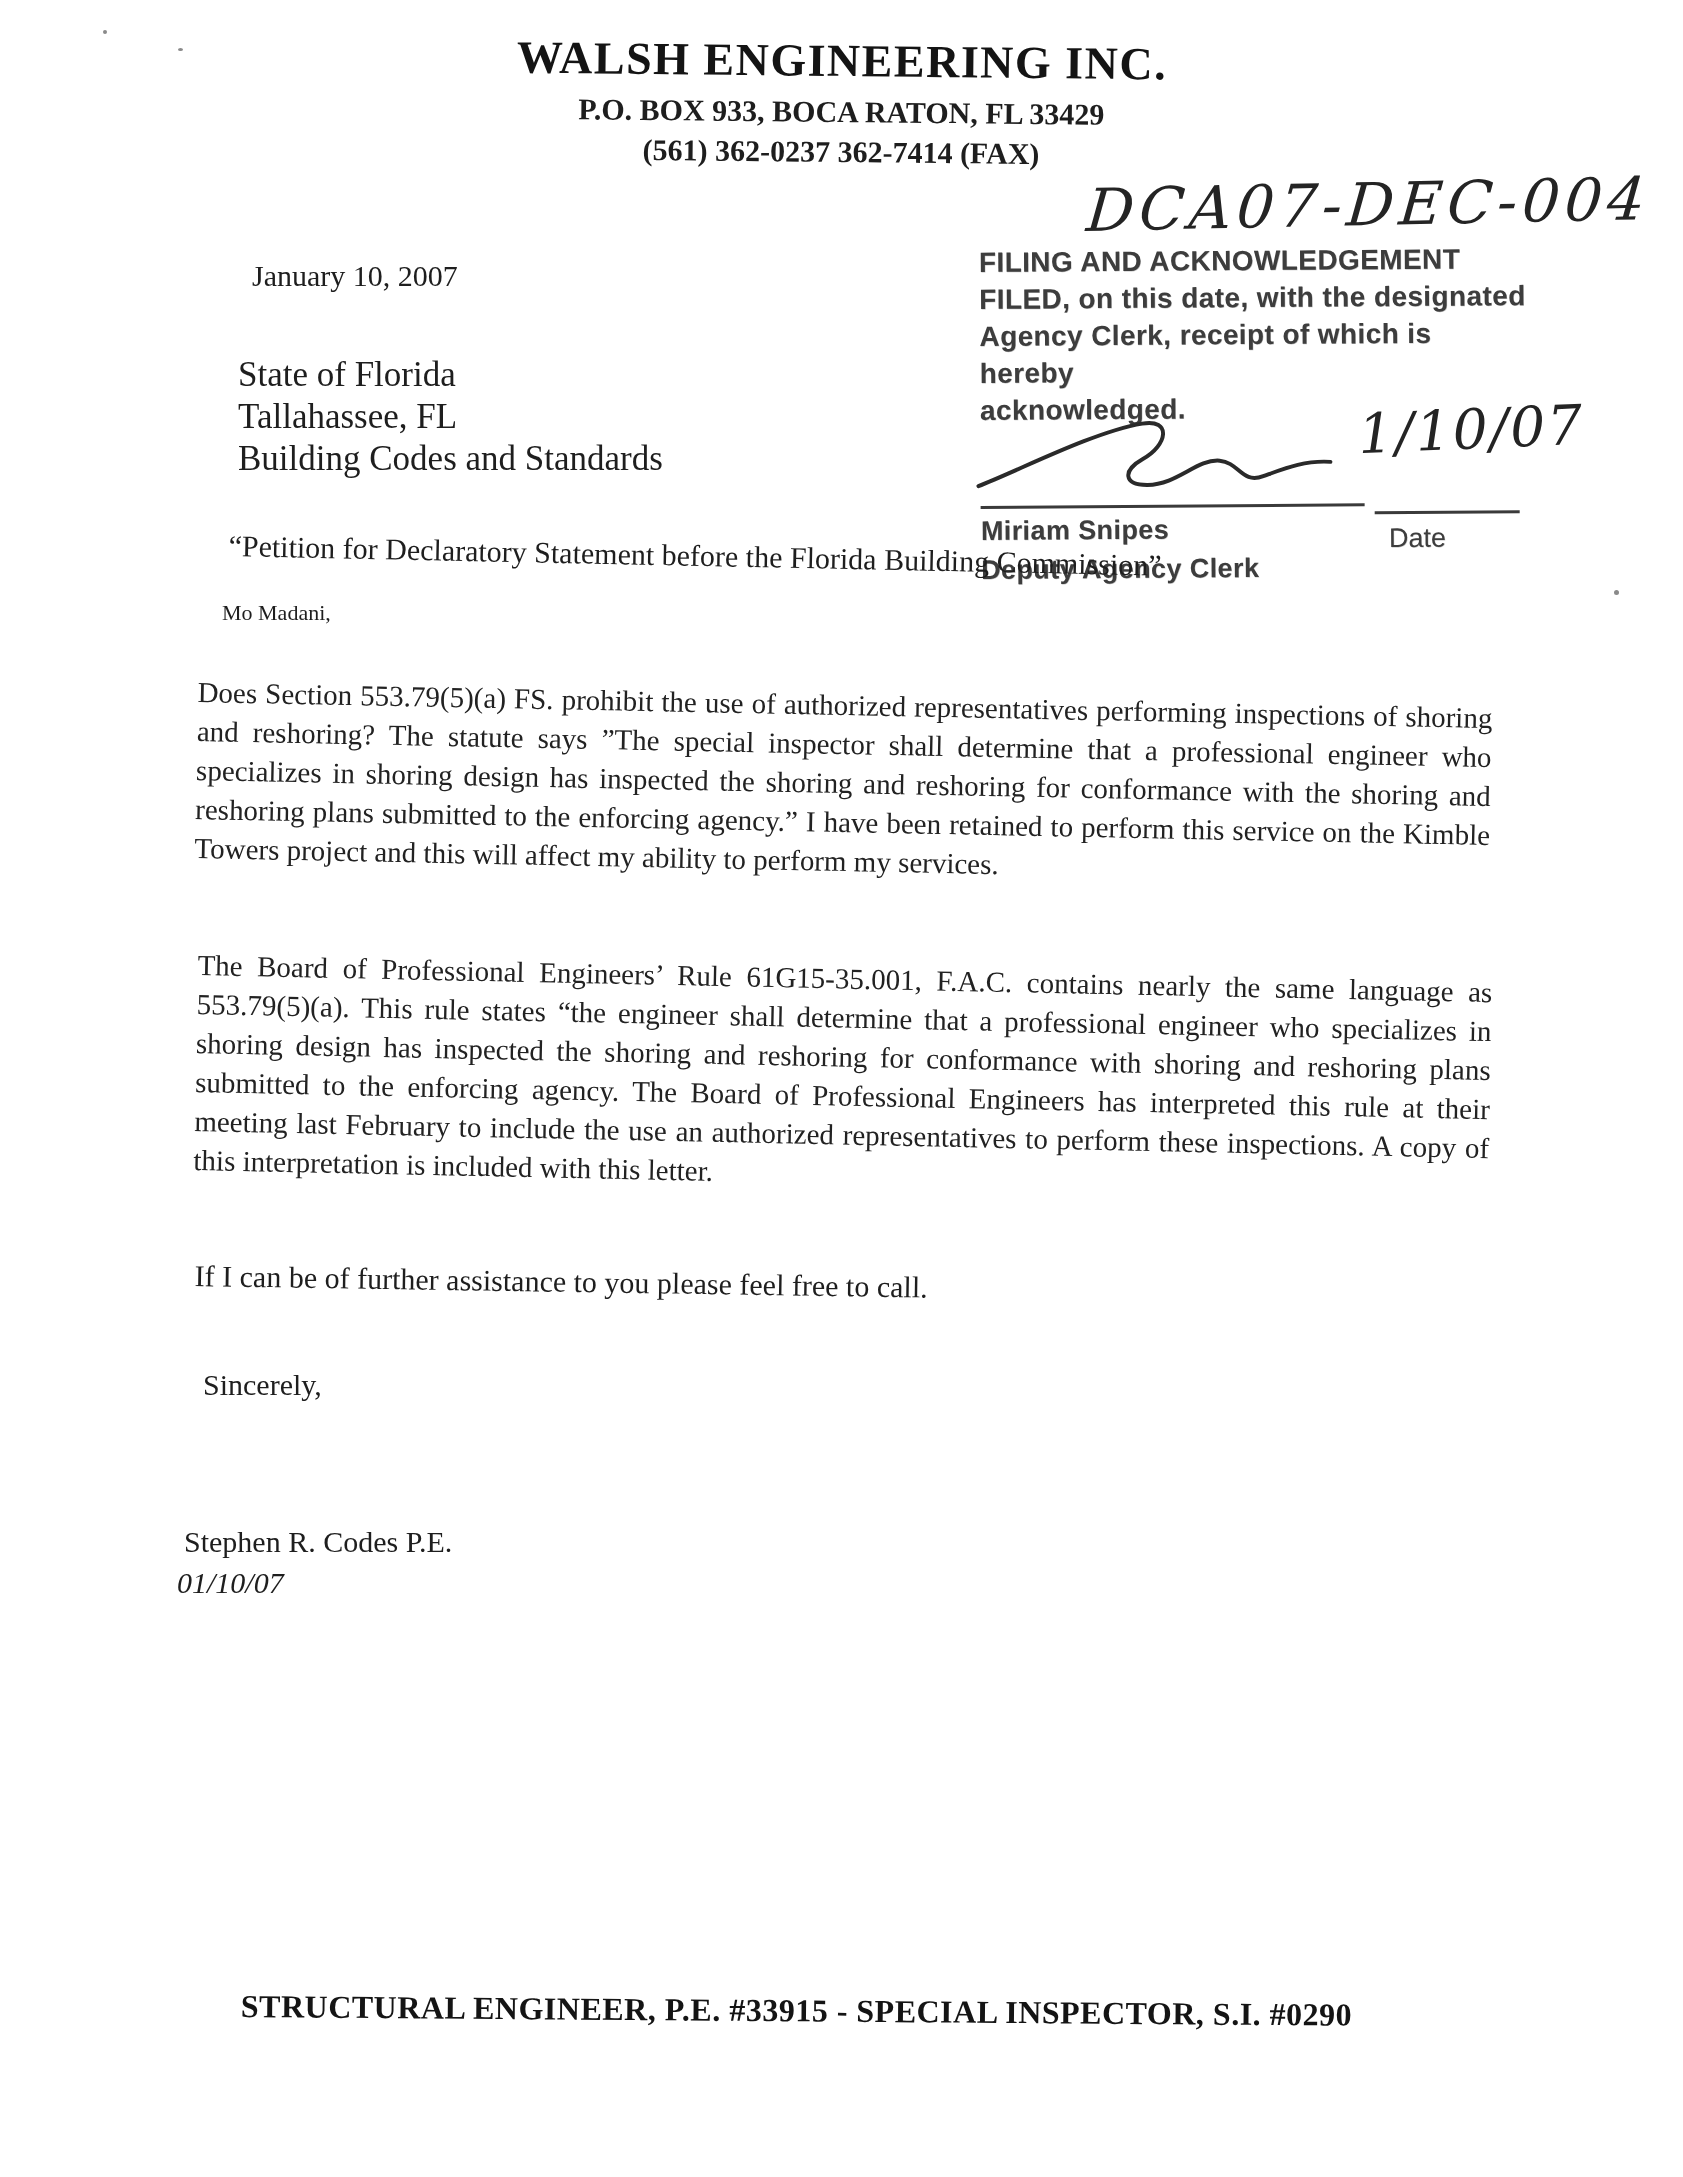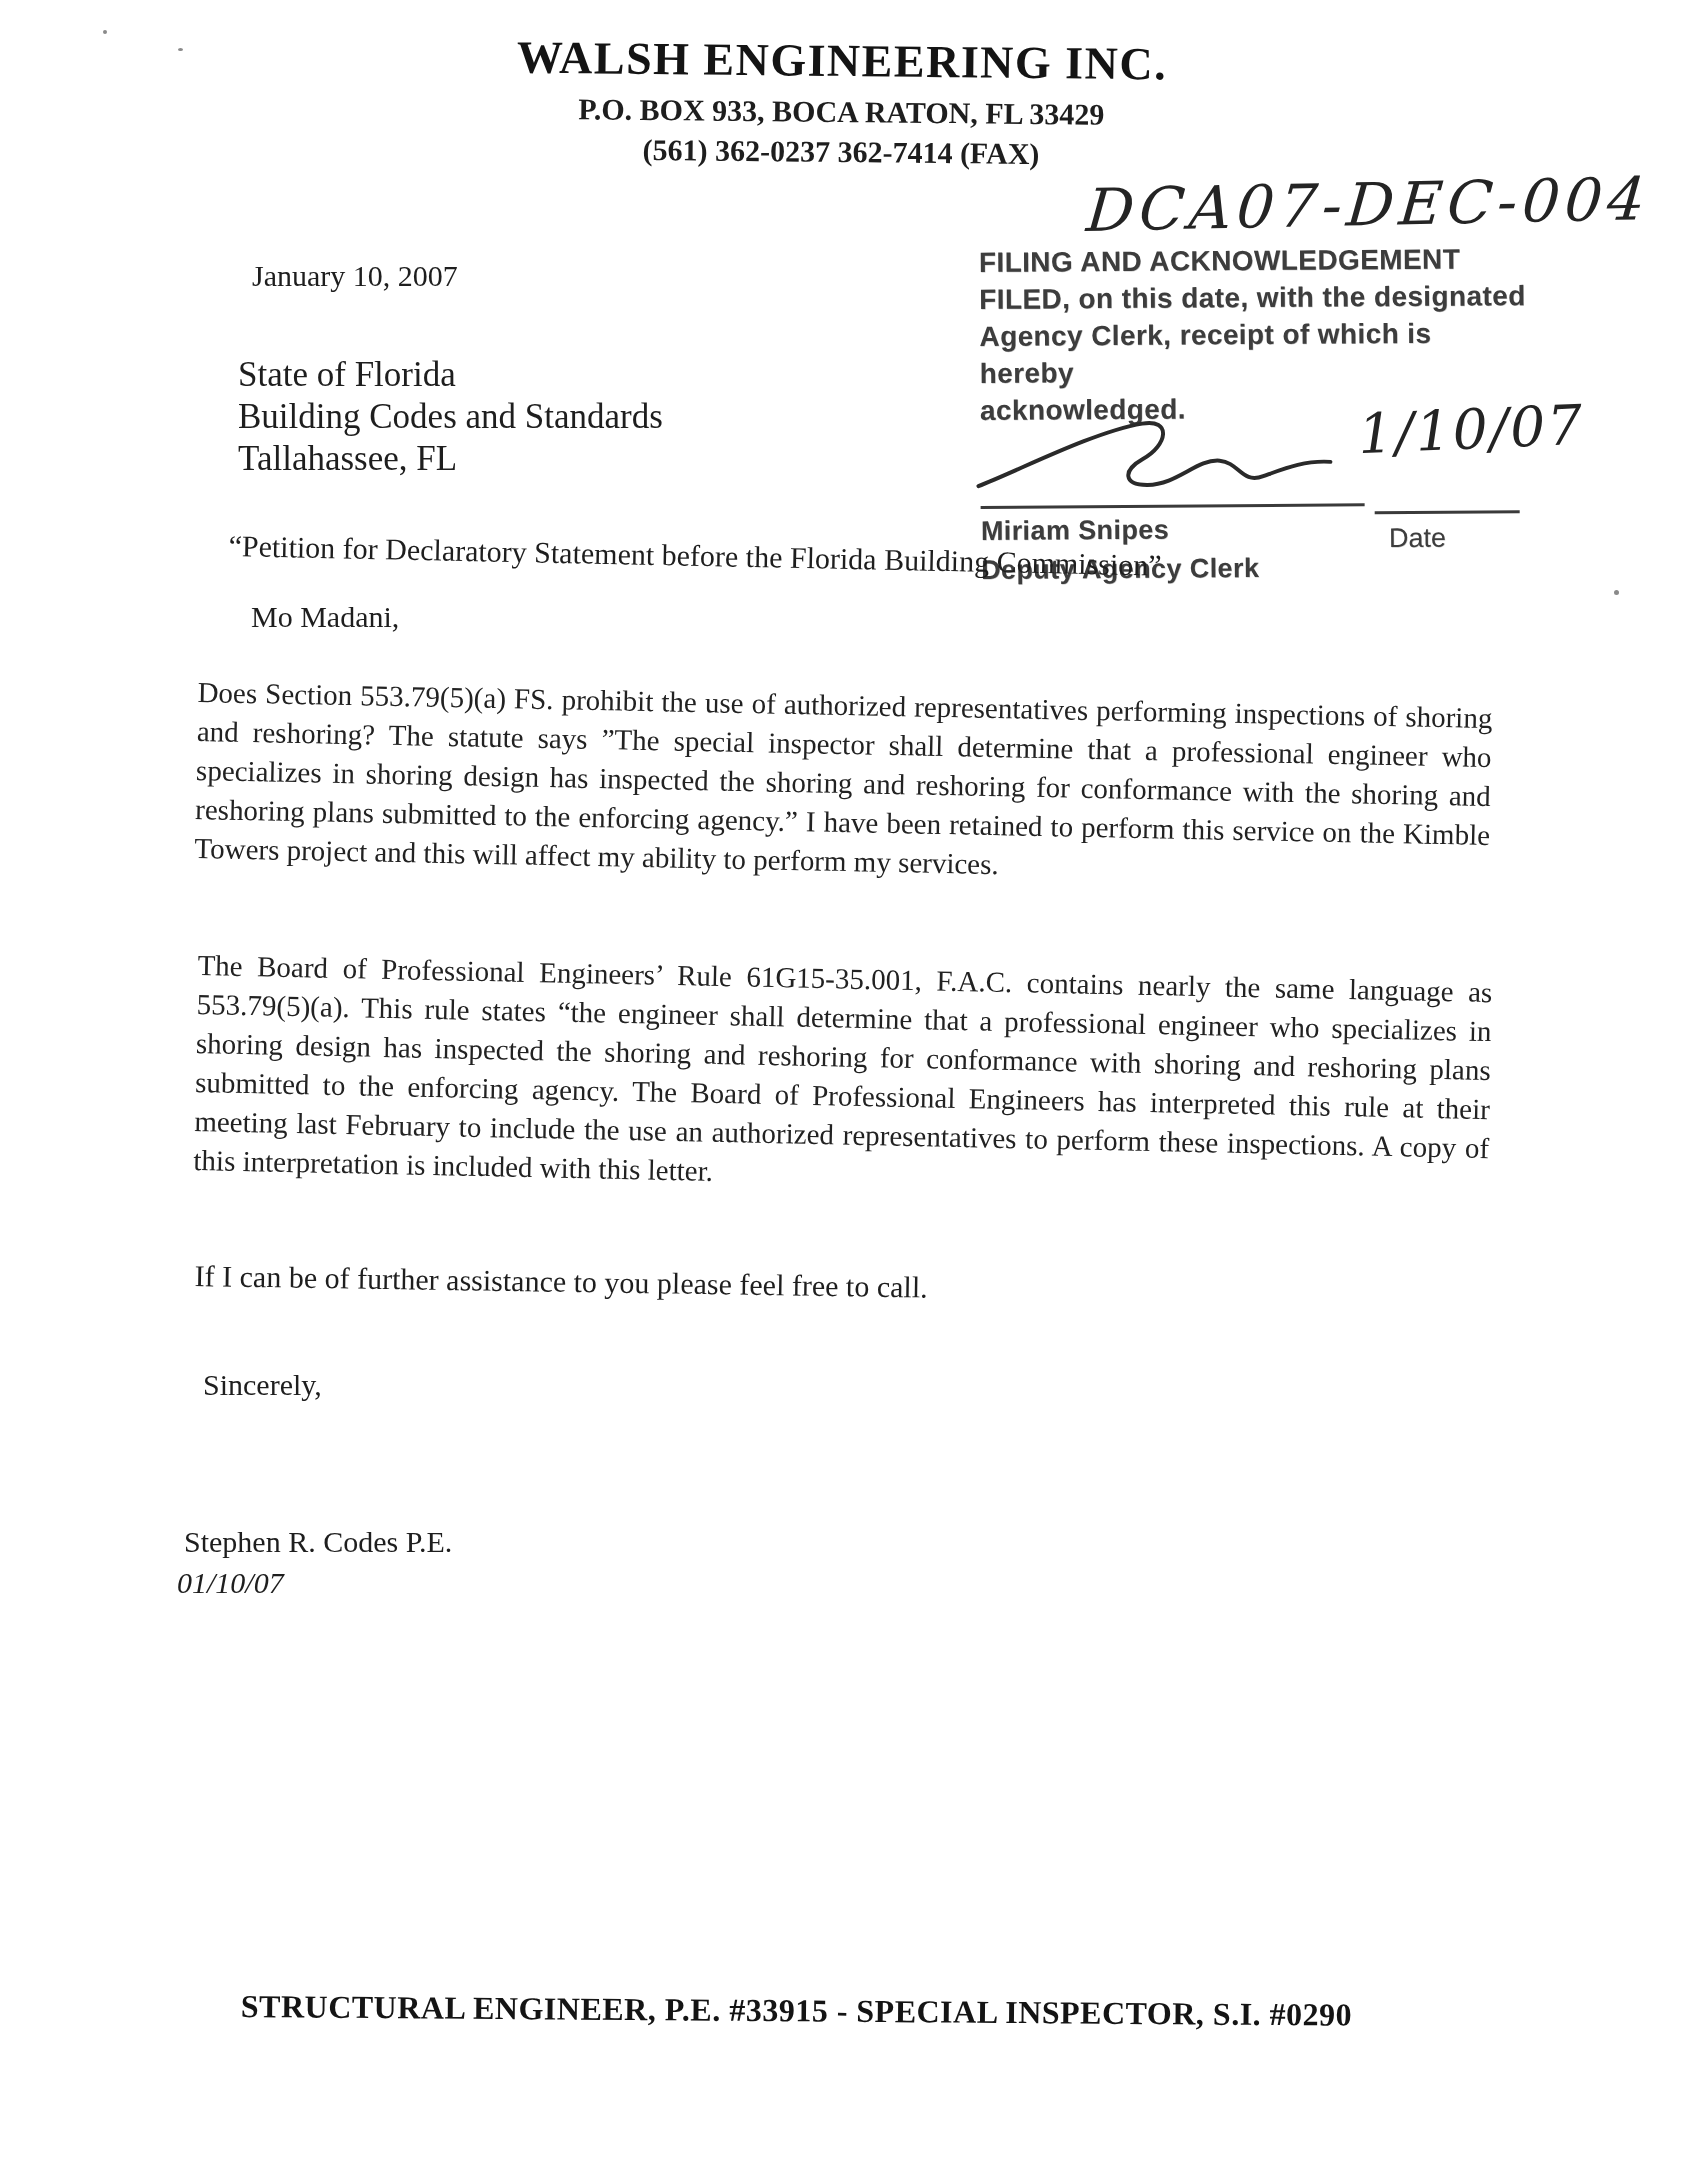--- a/index.html
+++ b/index.html
@@ -55,21 +55,21 @@
   .rule-short { position:absolute; left:394px; top:8px; width:145px; border-top:3px solid #3a3a3a; }
   .stamp-names { position:relative; margin-top:6px; }
   .signatory { font-size:27px; font-weight:600; letter-spacing:0.4px; }
   .signatory-title { font-size:27px; font-weight:600; letter-spacing:0.4px; margin-top:8px; }
   .date-label { position:absolute; left:408px; top:10px; font-size:27px; font-weight:400; }
 
   
   .letter-date { left:241px; top:259px; font-size:30px;margin-left:11px; }
   .recipient   { left:238px; top:354px; font-size:35px; line-height:42px; }
   .subject     { left:229px; top:529px; font-size:30px; transform:rotate(1.2deg); transform-origin:left top; white-space:nowrap; }
-  .salutation  { left:251px; top:600px; font-size:30px; }
+  .salutation  { left:222px; top:600px; font-size:22px; }
   .para {
     left:198px; width:1295px;
     font-size:29px; line-height:39px;
     text-align:justify;
     transform-origin:left top;
     color:#222;
   }
   .p1 { top:673px;  transform:rotate(1.15deg); }
   .p2 { top:946px;  transform:rotate(1.2deg); }
   .closing-line { left:195px; top:1259px; font-size:30px; transform:rotate(0.9deg); transform-origin:left top; }
@@ -132,22 +132,22 @@
     <div class="signatory">Miriam Snipes</div>
     <div class="signatory-title">Deputy Agency Clerk</div>
     <span class="date-label">Date</span>
   </div>
 </div>
 
 <div class="abs letter-date">January 10, 2007</div>
 
 <div class="abs recipient">
   <div>State of Florida</div>
+  <div>Tallahassee, FL</div>
   <div>Building Codes and Standards</div>
-  <div>Tallahassee, FL</div>
 </div>
 
 <div class="abs subject">“Petition for Declaratory Statement before the Florida Building Commission”</div>
 
 <div class="abs salutation">Mo Madani,</div>
 
 <p class="abs para p1">Does Section 553.79(5)(a) FS. prohibit the use of authorized representatives performing inspections of shoring and reshoring? The statute says ”The special inspector shall determine that a professional engineer who specializes in shoring design has inspected the shoring and reshoring for conformance with the shoring and reshoring plans submitted to the enforcing agency.” I have been retained to perform this service on the Kimble Towers project and this will affect my ability to perform my services.</p>
 
 <p class="abs para p2">The Board of Professional Engineers’ Rule 61G15-35.001, F.A.C. contains nearly the same language as 553.79(5)(a). This rule states “the engineer shall determine that a professional engineer who specializes in shoring design has inspected the shoring and reshoring for conformance with shoring and reshoring plans submitted to the enforcing agency. The Board of Professional Engineers has interpreted this rule at their meeting last February to include the use an authorized representatives to perform these inspections. A copy of this interpretation is included with this letter.</p>
 

